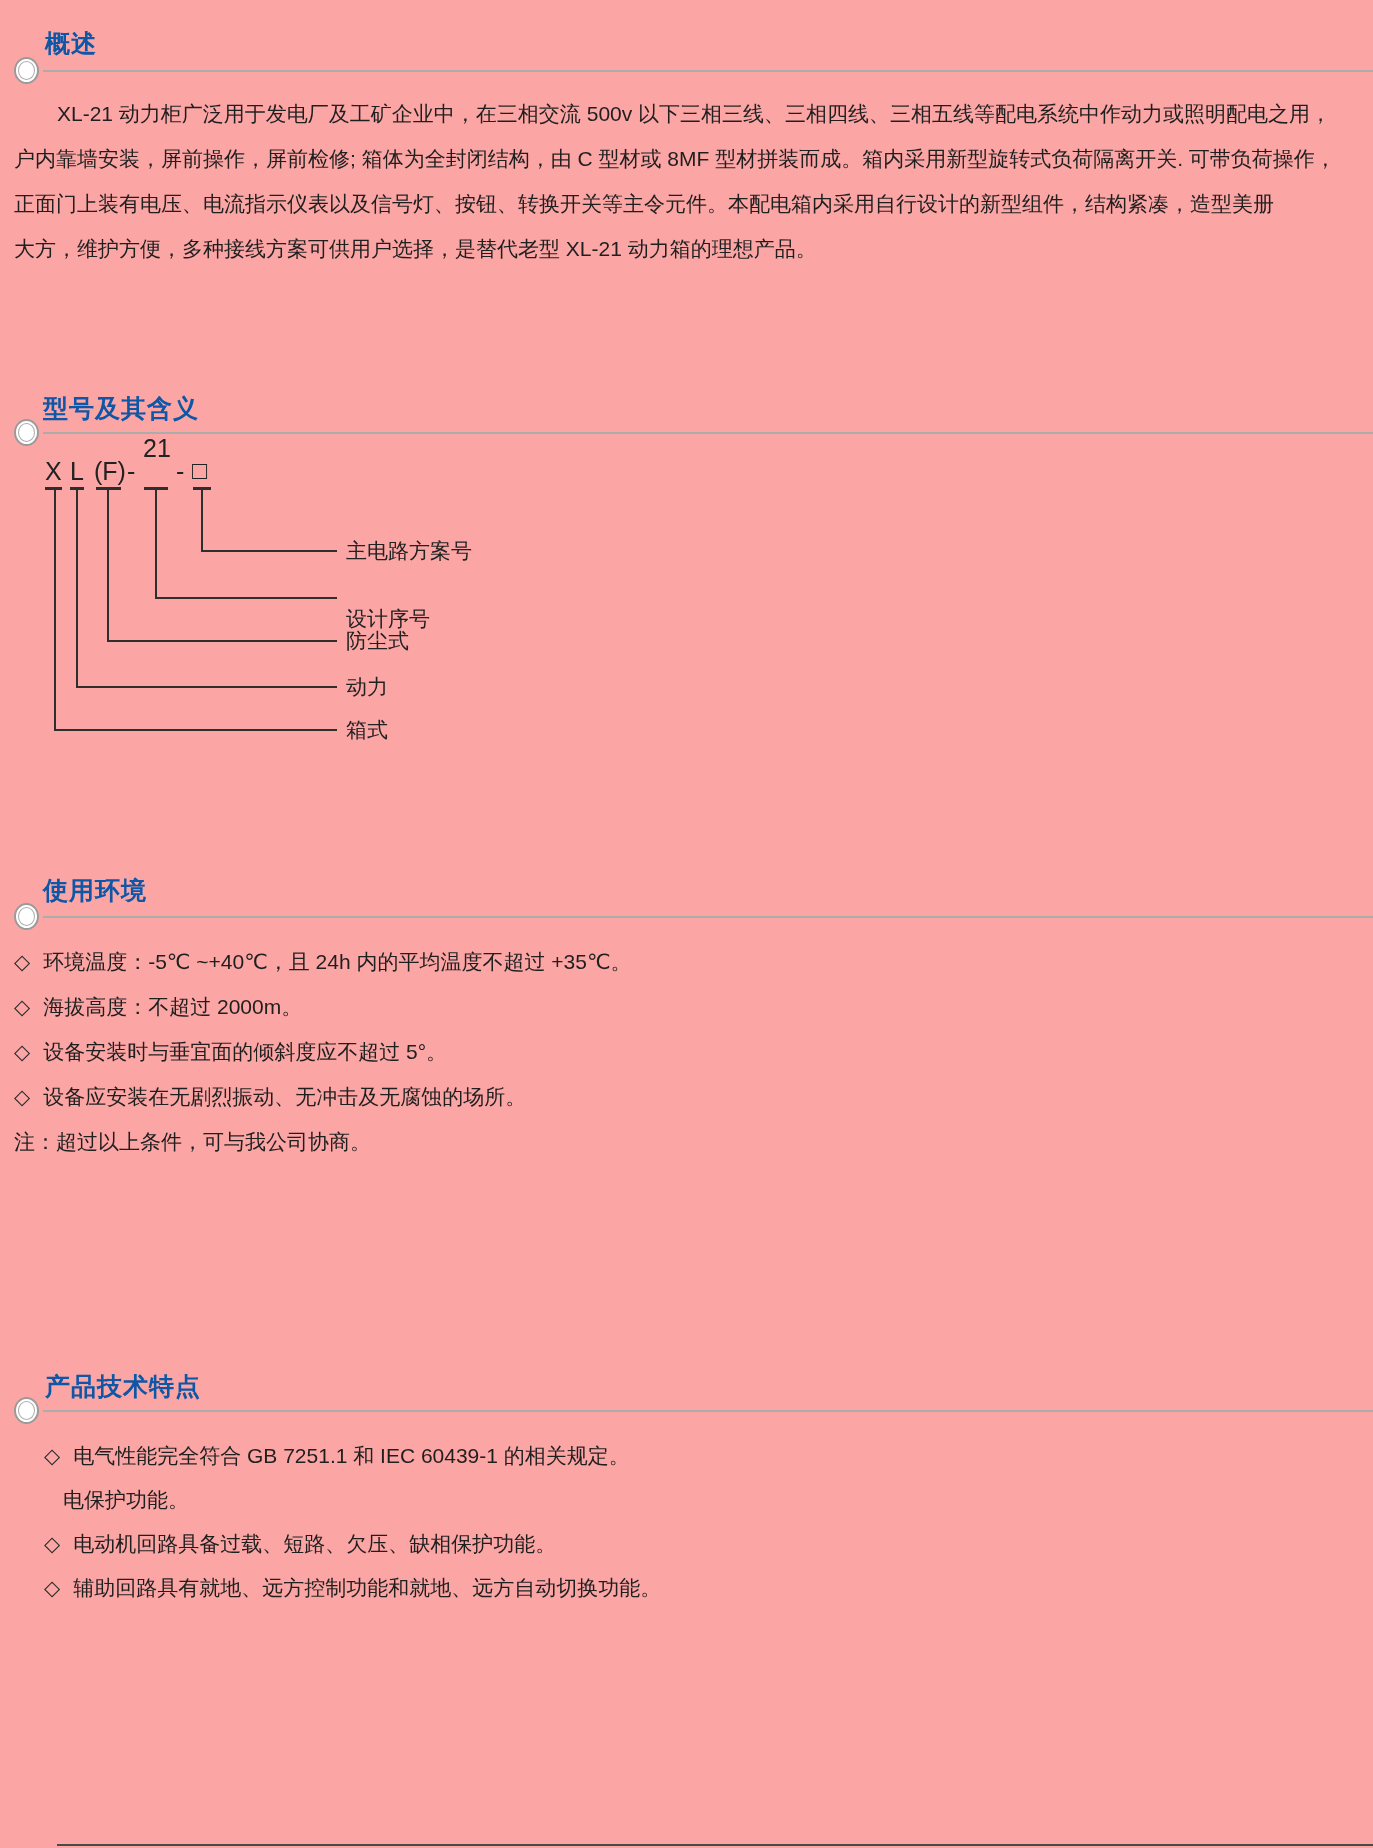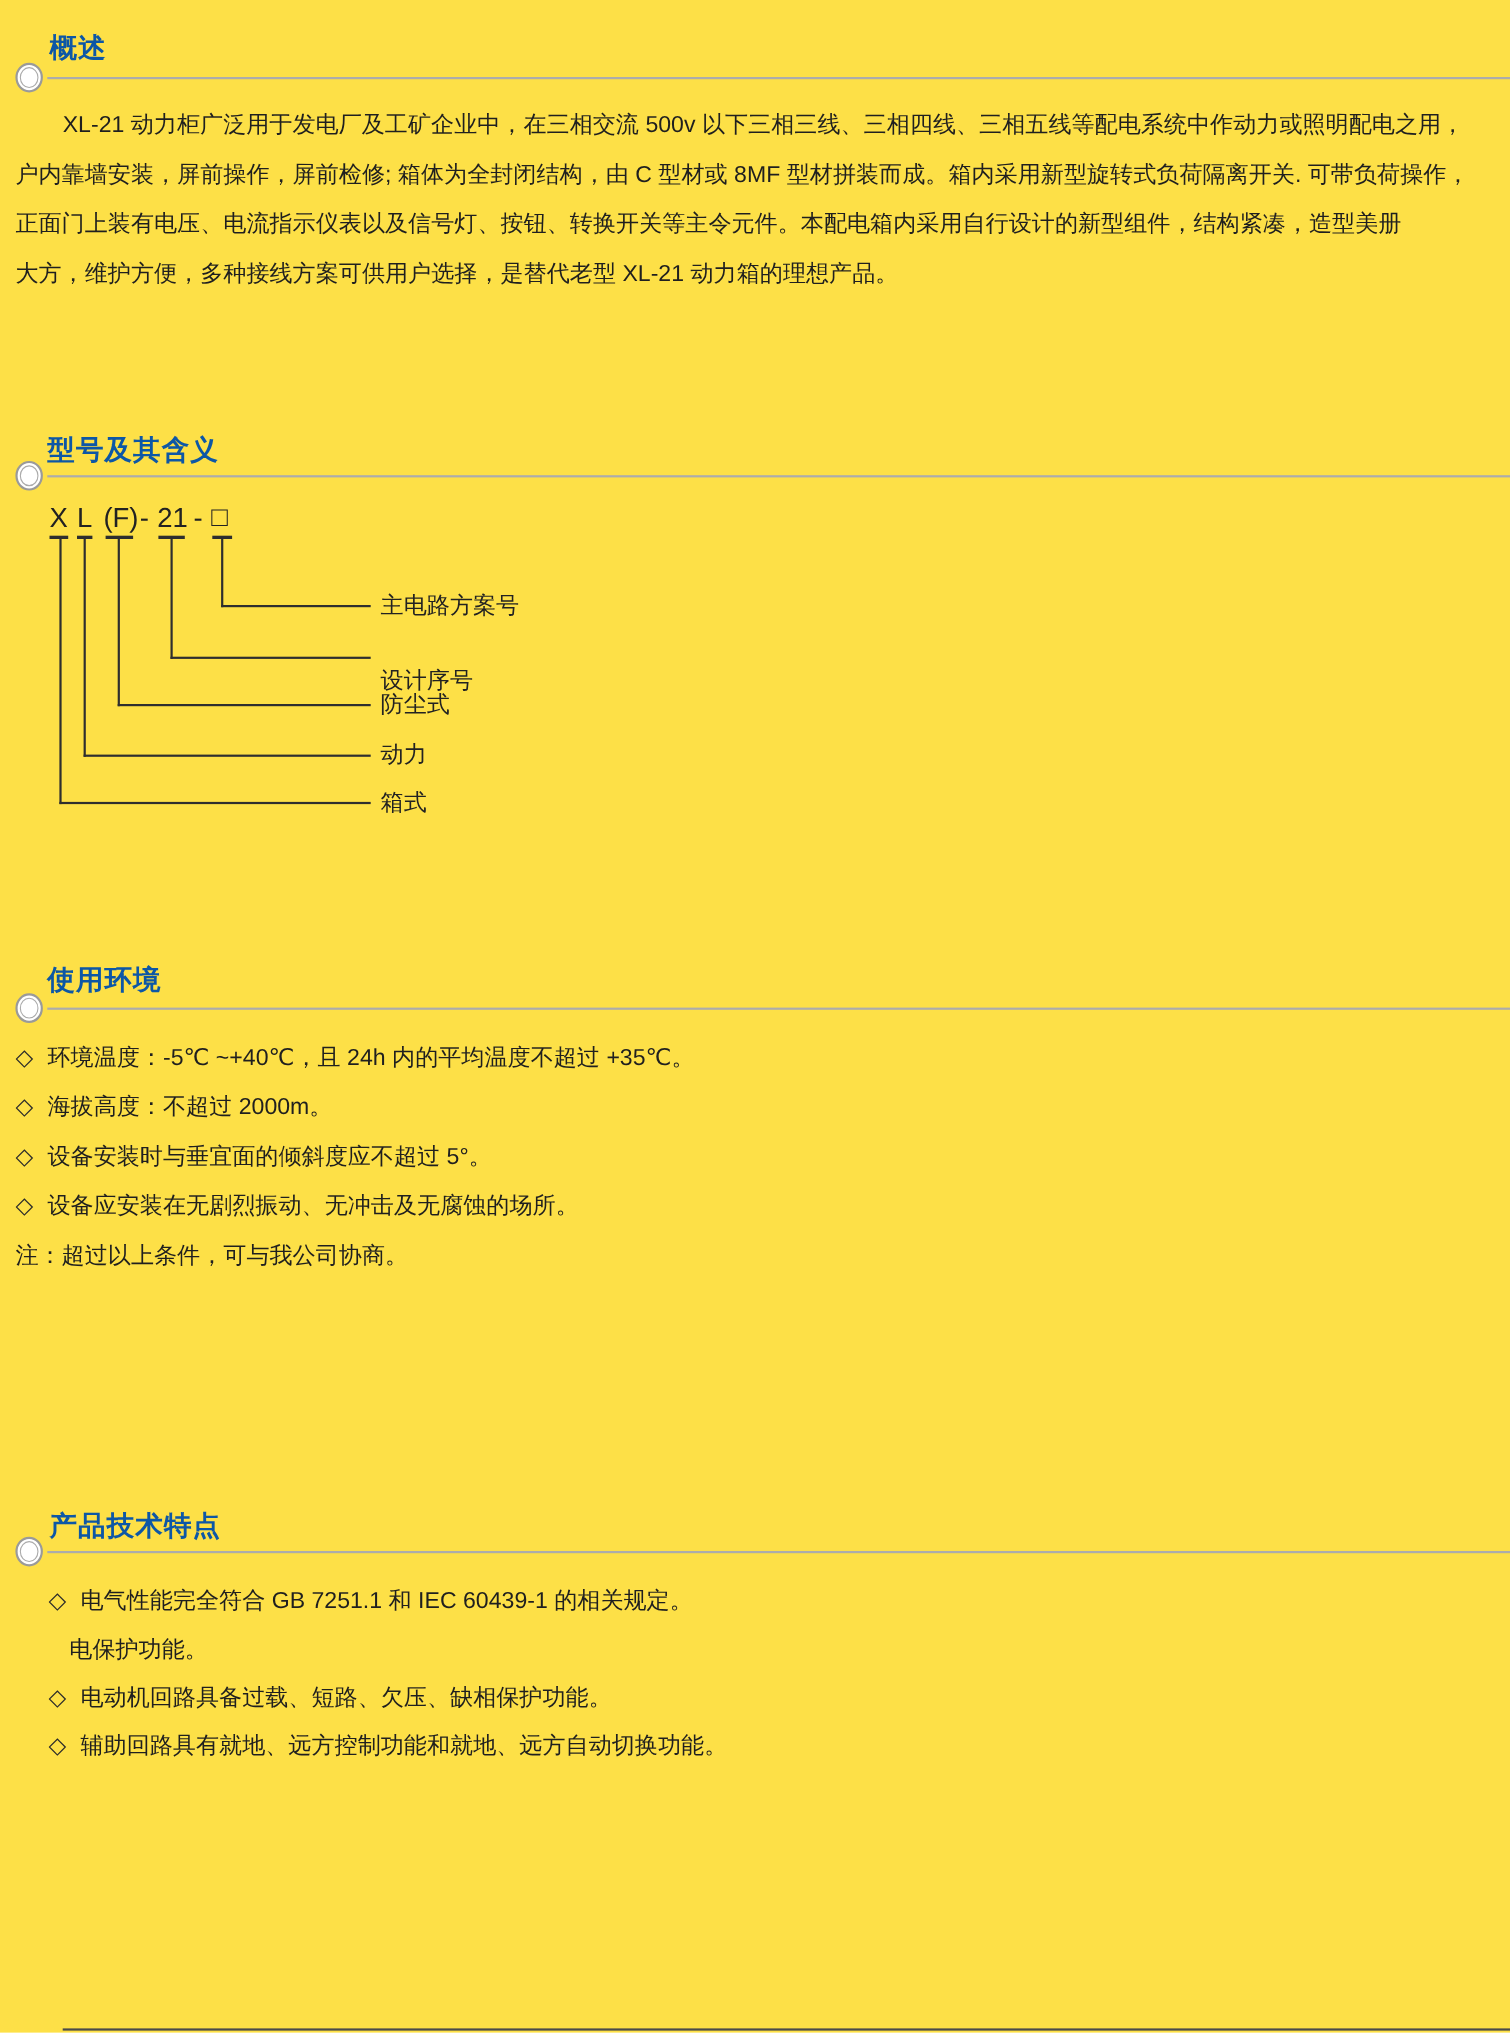--- a/index.html
+++ b/index.html
@@ -1,17 +1,17 @@
 <!DOCTYPE html>
 <html><head>
 <meta charset="utf-8">
 <style>
   html,body{margin:0;padding:0;background:#ffffff;}
   #page{
-    position:relative;width:1373px;height:1848px;background:#fde047;overflow:hidden;
+    position:relative;width:1373px;height:1848px;background:#fca5a5;overflow:hidden;
     font-family:"Liberation Sans","DejaVu Sans",sans-serif;color:#1f1f1f;
   }
   .sec-title{
     position:absolute;font-size:25px;font-weight:bold;color:#0d57a6;
     letter-spacing:1px;white-space:nowrap;
   }
   .rule{position:absolute;left:43px;right:0;height:2px;background:#acacac;}
   .ring{
     position:absolute;left:14px;width:25px;height:27px;border:2px solid #9a9a9a;
     border-radius:50%;background:#ffffff;box-sizing:border-box;
@@ -58,21 +58,21 @@
   <div class="rule" style="top:432px;"></div>
   <div class="ring" style="top:419px;">
       <div class="ring-inner"></div>
     </div>
 
   <div>
     <span class="code-part" style="left:45px;top:457px;">X</span>
     <span class="code-part" style="left:70px;top:457px;">L</span>
     <span class="code-part" style="left:94px;top:457px;">(F)</span>
     <span class="code-part" style="left:127px;top:457px;">-</span>
-    <span class="code-part" style="left:143px;top:457px;">21</span>
+    <span class="code-part" style="left:143px;top:434px;">21</span>
     <span class="code-part" style="left:176px;top:457px;">-</span>
     <span class="code-part" style="left:192px;top:456px;">□</span>
   </div>
 
   <div class="tick" style="left:45px;top:487px;width:17px;"></div>
   <div class="tick" style="left:70px;top:487px;width:14px;"></div>
   <div class="tick" style="left:96px;top:487px;width:25px;"></div>
   <div class="tick" style="left:144px;top:487px;width:24px;"></div>
   <div class="tick" style="left:193px;top:487px;width:18px;"></div>
 

